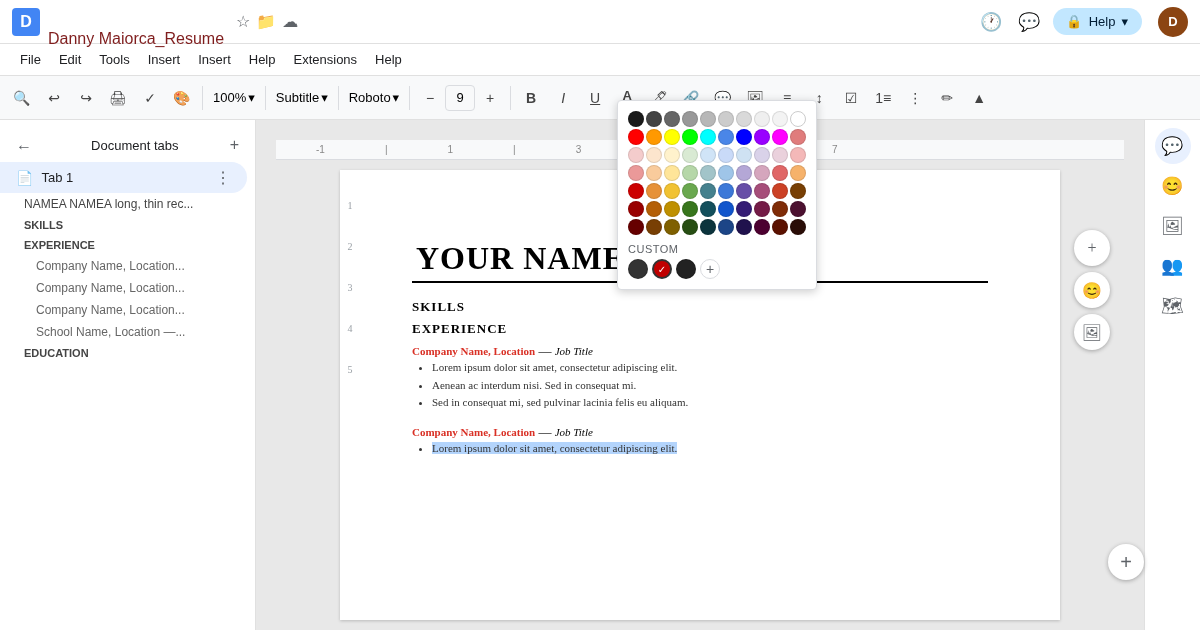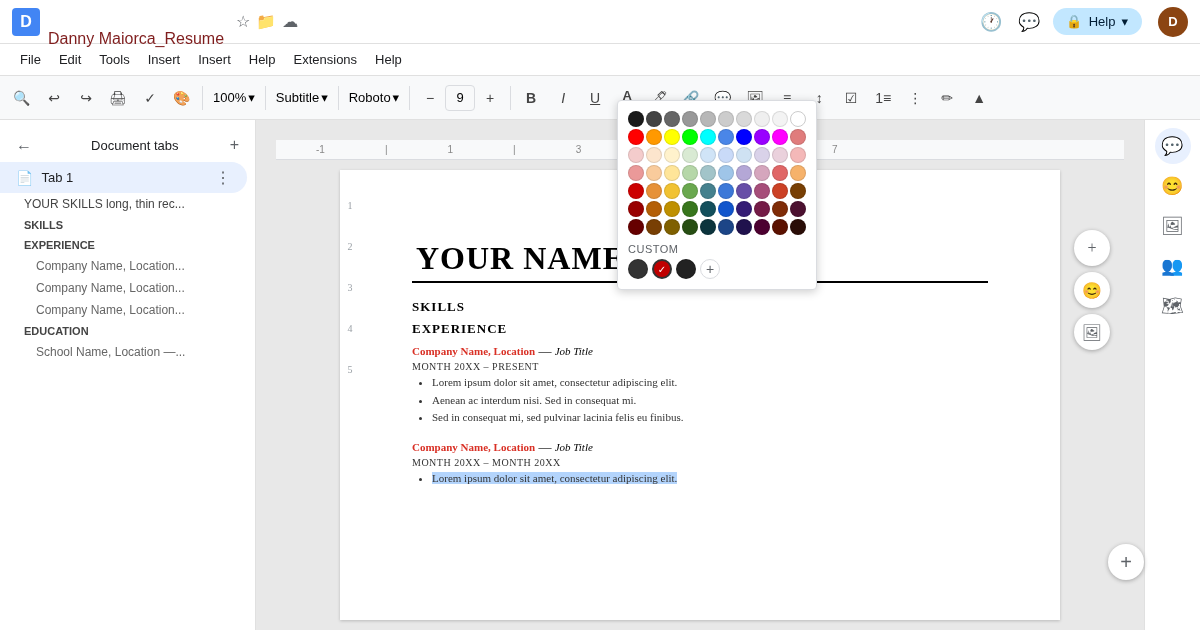--- a/index.html
+++ b/index.html
@@ -577,28 +577,28 @@
       <span class="sidebar-header-text">Document tabs</span>
       <span class="add-tab-btn">+</span>
     </div>
 
     <div class="tab-item">
       <span class="tab-icon">📄</span>
       <span class="tab-label">Tab 1</span>
       <span class="tab-more">⋮</span>
     </div>
 
-    <div class="outline-item">YOUR SKILLS long, thin rec...</div>
+    <div class="outline-item">NAMEA NAMEA long, thin rec...</div>
     <div class="outline-item" style="font-weight:bold;font-size:11px;">SKILLS</div>
     <div class="outline-item" style="font-weight:bold;font-size:11px;">EXPERIENCE</div>
     <div class="outline-item outline-sub">Company Name, Location...</div>
     <div class="outline-item outline-sub">Company Name, Location...</div>
     <div class="outline-item outline-sub">Company Name, Location...</div>
+    <div class="outline-item outline-sub">School Name, Location —...</div>
     <div class="outline-item" style="font-weight:bold;font-size:11px;">EDUCATION</div>
-    <div class="outline-item outline-sub">School Name, Location —...</div>
   </div>
 
   <div class="doc-area">
 
     <div class="ruler">
       <span style="margin-left:40px">-1</span>
       <span style="margin-left:60px">|</span>
       <span style="margin-left:60px">1</span>
       <span style="margin-left:60px">|</span>
       <span style="margin-left:60px">3</span>
@@ -632,33 +632,31 @@
 
       <div class="section-title">SKILLS</div>
 
       <div class="section-title">EXPERIENCE</div>
 
       <div>
         <span class="company-name">Company Name, Location</span>
         <span> — </span>
         <span class="job-title">Job Title</span>
       </div>
-      <div class="job-date">MONTH 20XX – PRESENT</div>
       <ul class="bullet-list">
         <li>Lorem ipsum dolor sit amet, consectetur adipiscing elit.</li>
         <li>Aenean ac interdum nisi. Sed in consequat mi.</li>
-        <li>Sed in consequat mi, sed pulvinar lacinia felis eu finibus.</li>
+        <li>Sed in consequat mi, sed pulvinar lacinia felis eu aliquam.</li>
       </ul>
 
       <div style="margin-top:12px">
         <span class="company-name">Company Name, Location</span>
         <span> — </span>
         <span class="job-title">Job Title</span>
       </div>
-      <div class="job-date">MONTH 20XX – MONTH 20XX</div>
       <ul class="bullet-list">
         <li>
           <span class="selected-text-highlight">Lorem ipsum dolor sit amet, consectetur adipiscing elit.</span>
         </li>
       </ul>
     </div>
   </div>
 
   <div class="right-panel">
     <div class="right-panel-btn right-panel-active">💬</div>

